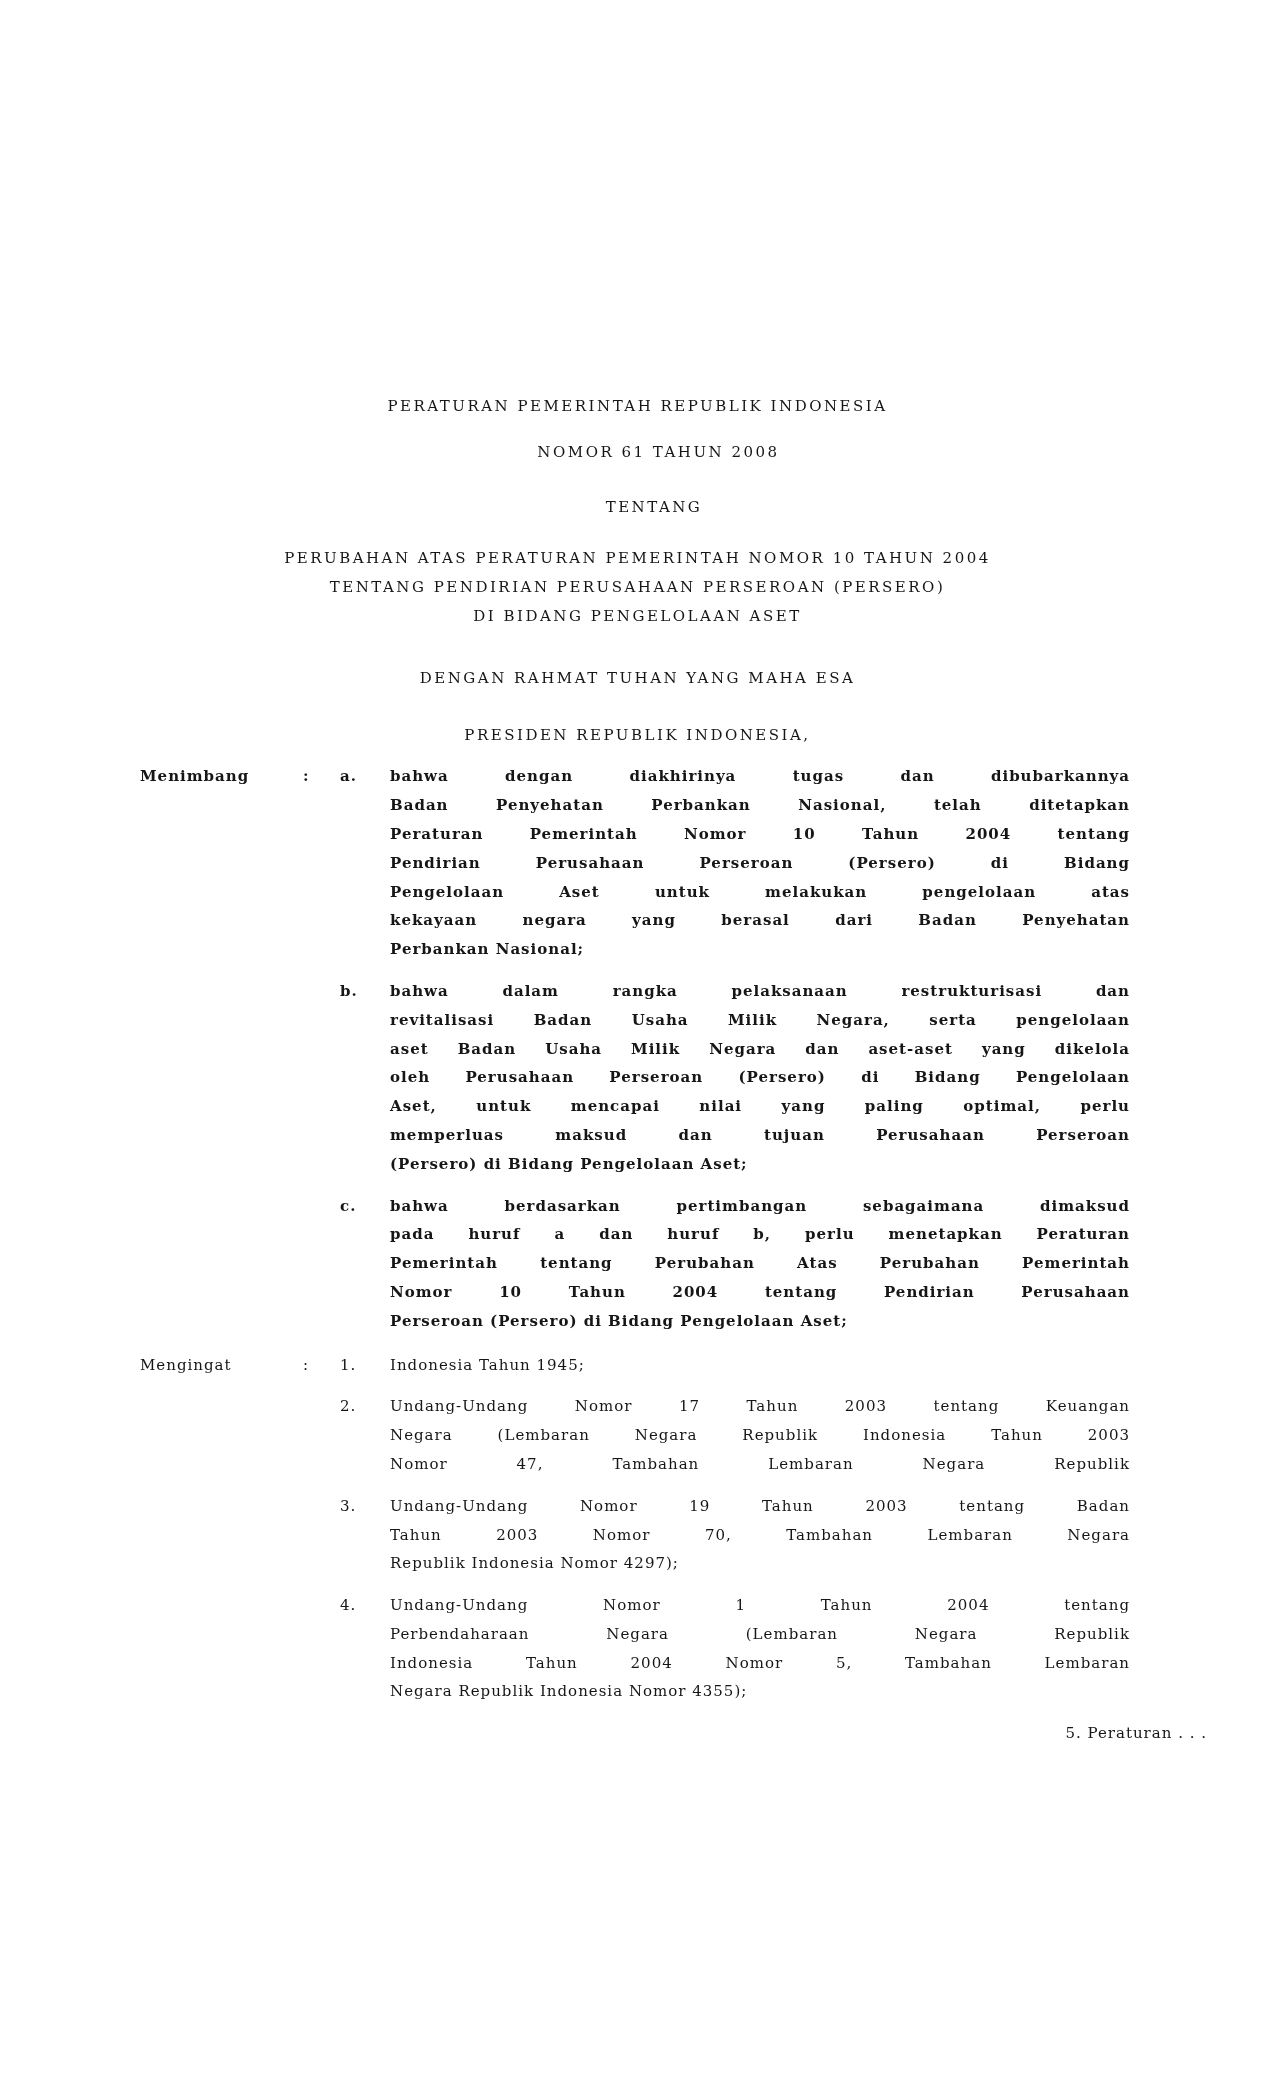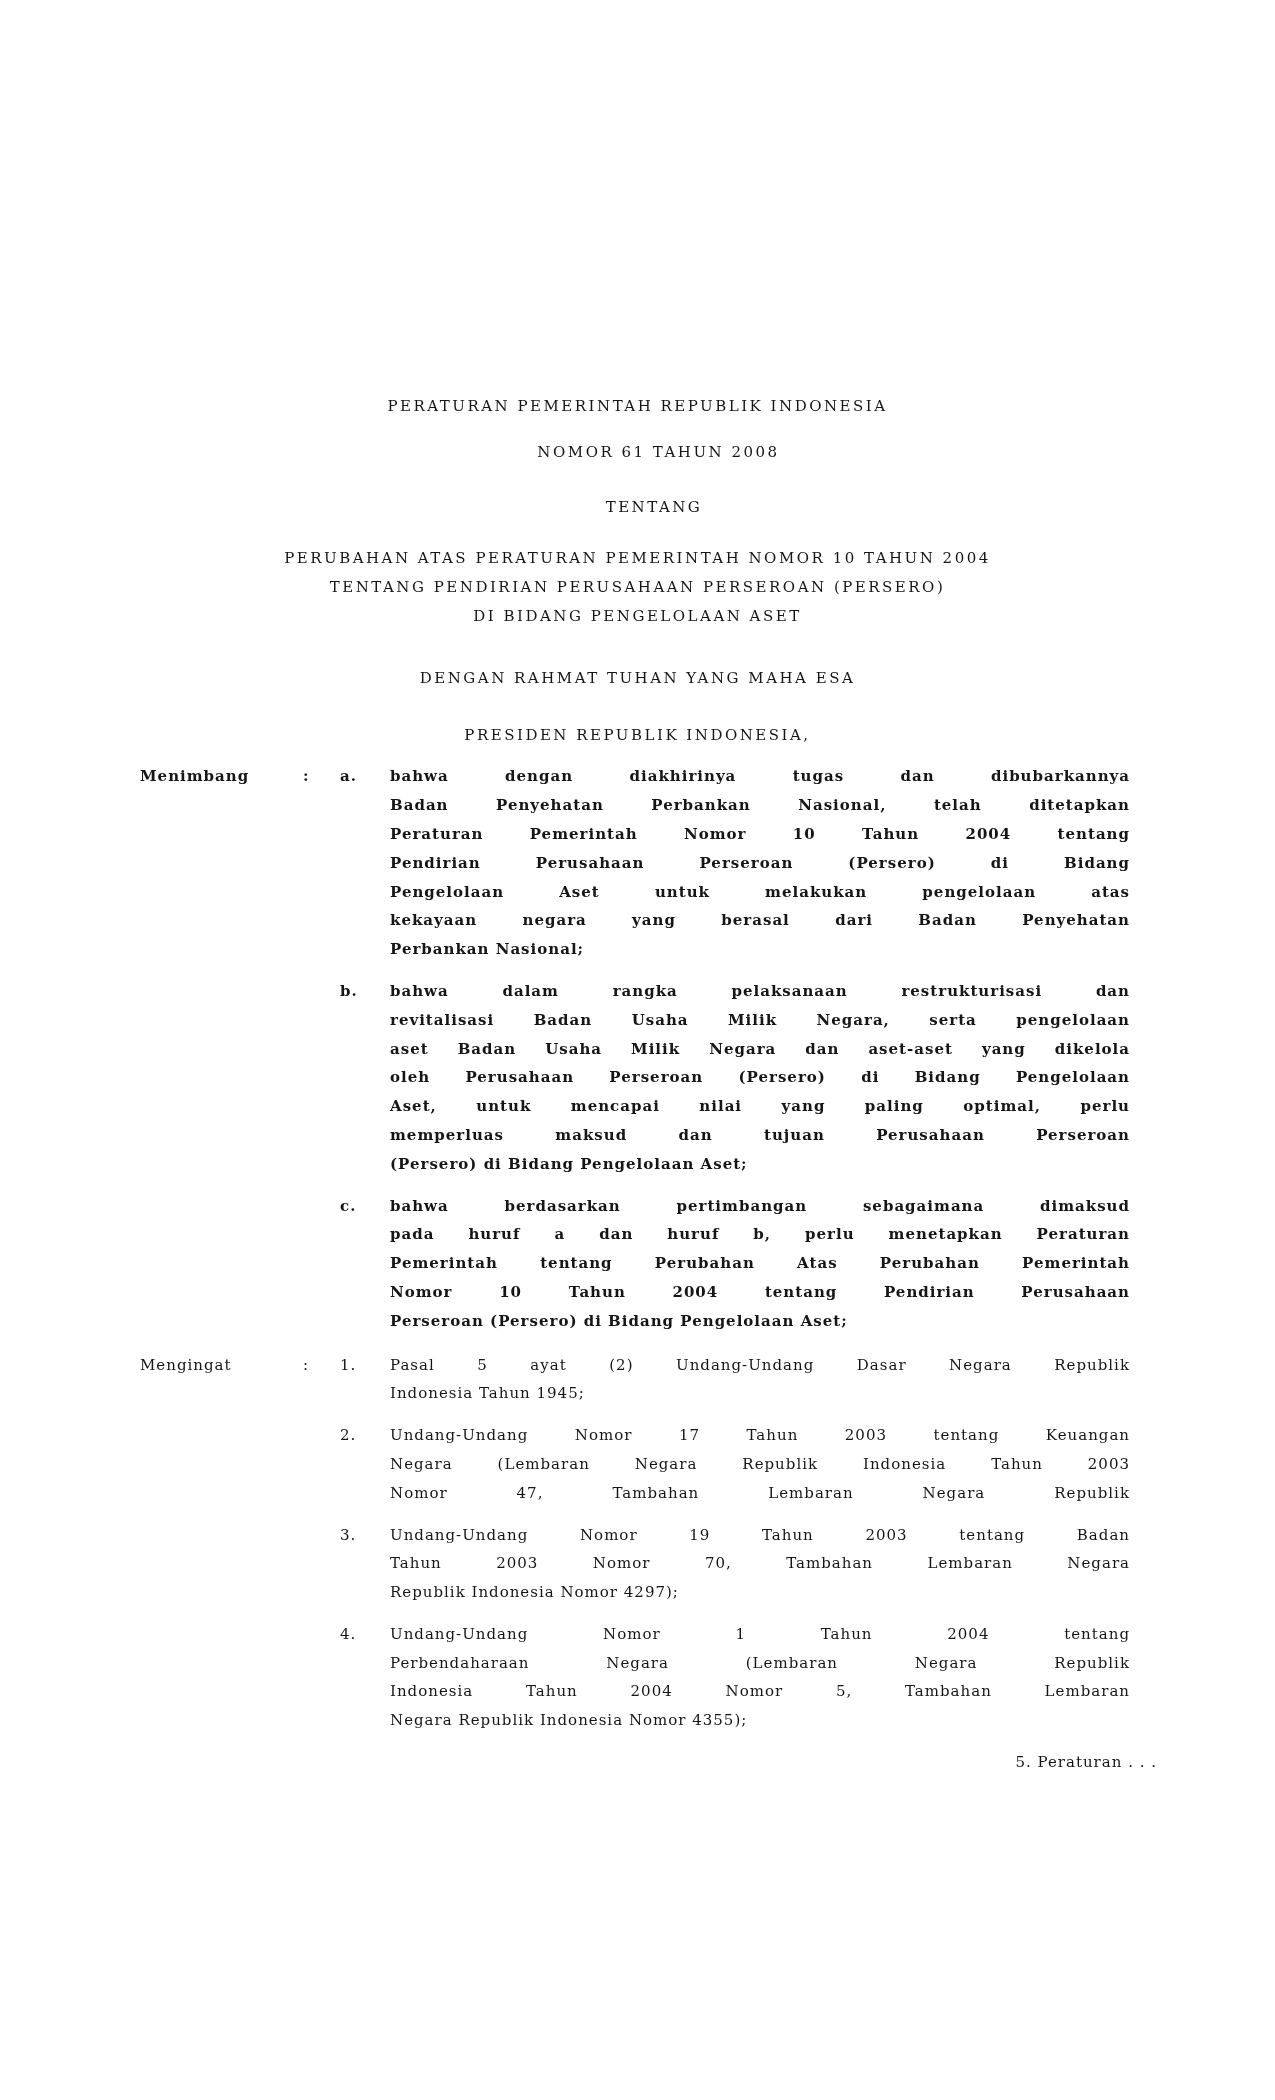--- a/index.html
+++ b/index.html
@@ -64,21 +64,21 @@
     text-align-last: justify;
     -moz-text-align-last: justify;
   }
   .jline.last {
     text-align-last: left;
     -moz-text-align-last: left;
   }
   .catchword {
     margin-top: 11px;
     text-align: right;
-    padding-right: 118px;
+    padding-right: 68px;
     letter-spacing: 1px;
   }
 </style>
 </head>
 <body>
 
 <div class="page">
 
   <div class="head">PERATURAN PEMERINTAH REPUBLIK INDONESIA</div>
   <div class="head m1">NOMOR 61 TAHUN 2008</div>
@@ -134,21 +134,20 @@
       </div>
   </section>
 
   <section class="clause m7">
     <span class="clabel">Mengingat</span>
     <span class="ccolon">:</span>
     <div class="items">
         <div class="item">
           <span class="marker">1.</span>
           <div class="lines">
-            <div class="jline">Pasal 5 ayat (2) Undang-Undang Dasar Negara Republik</div>
             <div class="jline last">Indonesia Tahun 1945;</div>
           </div>
         </div>
         <div class="item">
           <span class="marker">2.</span>
           <div class="lines">
             <div class="jline">Undang-Undang Nomor 17 Tahun 2003 tentang Keuangan</div>
             <div class="jline">Negara (Lembaran Negara Republik Indonesia Tahun 2003</div>
             <div class="jline">Nomor 47, Tambahan Lembaran Negara Republik</div>
           </div>

